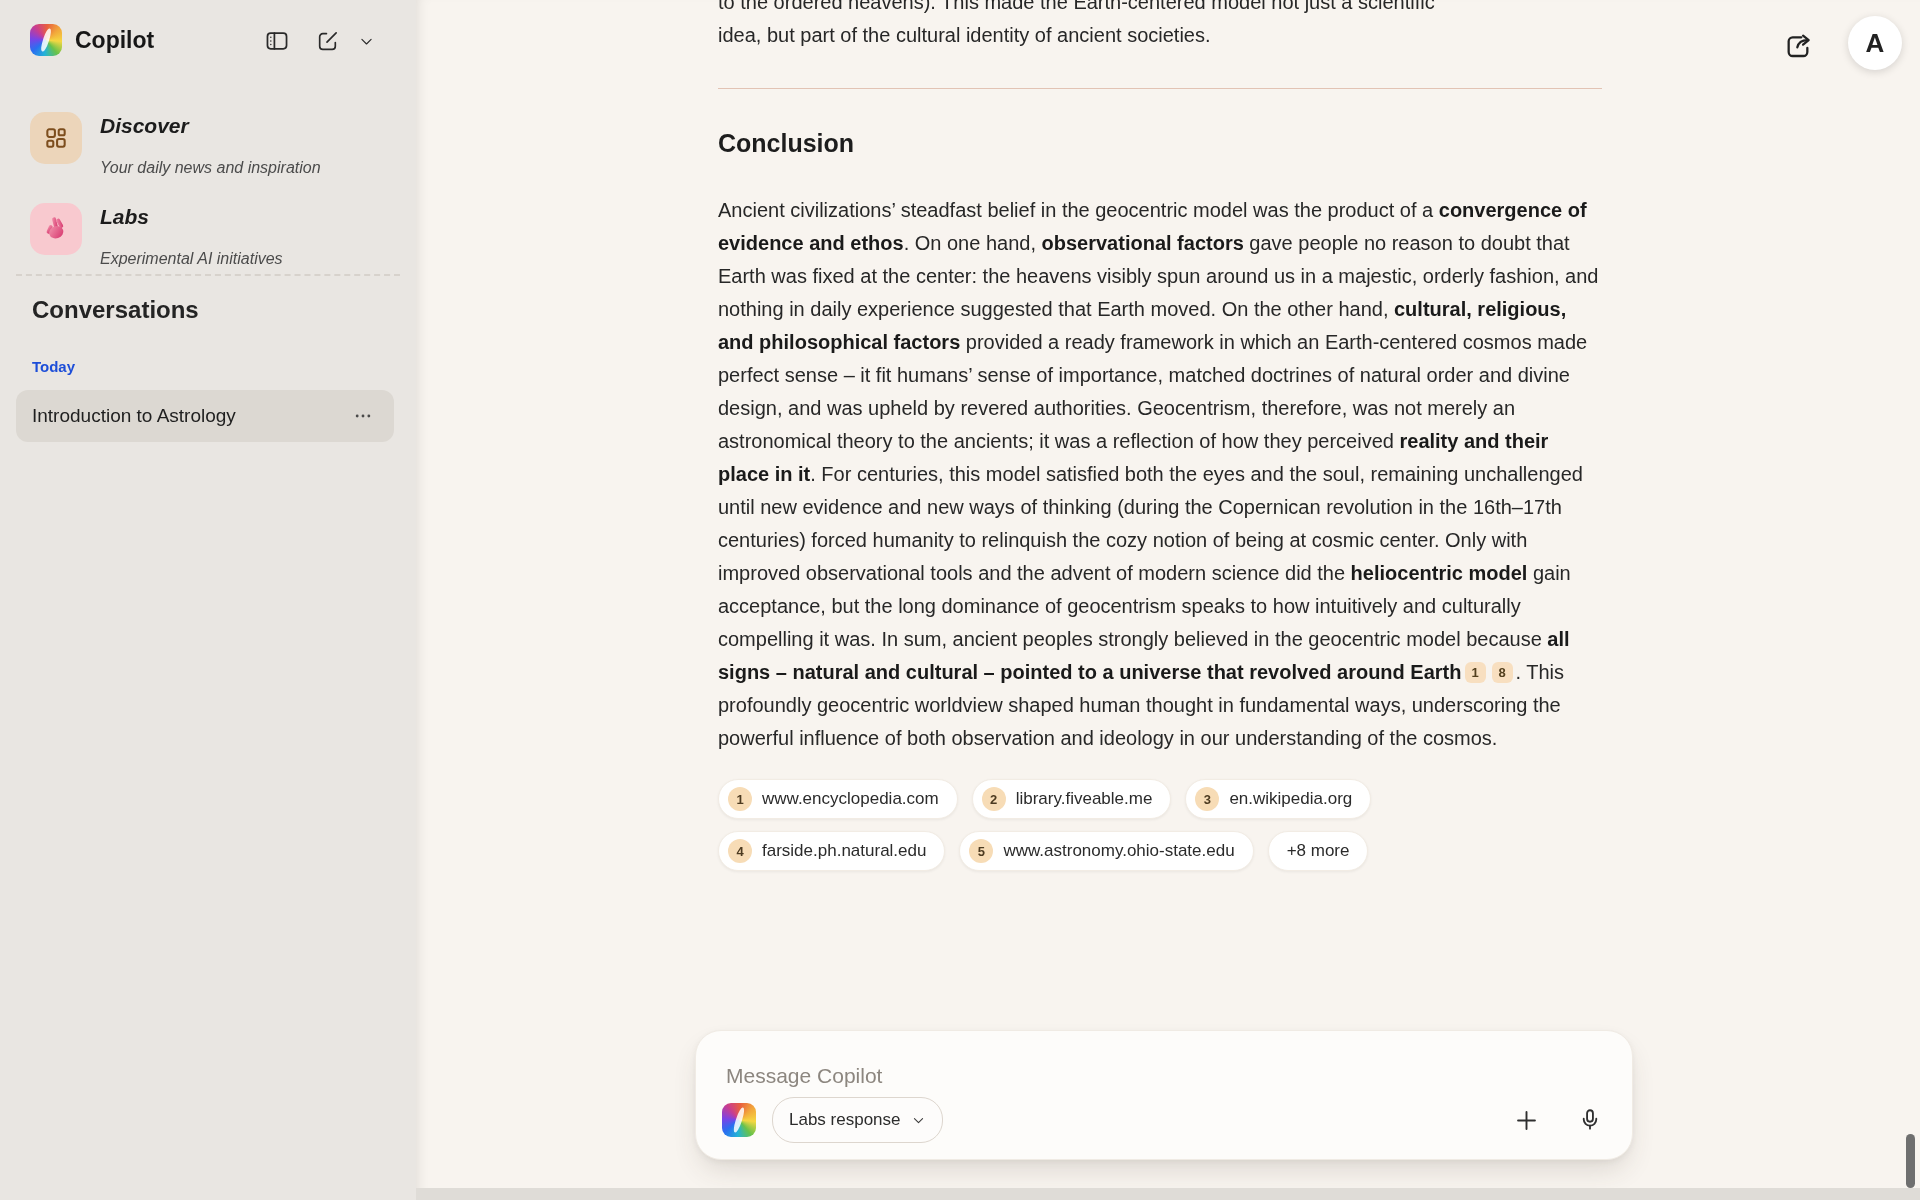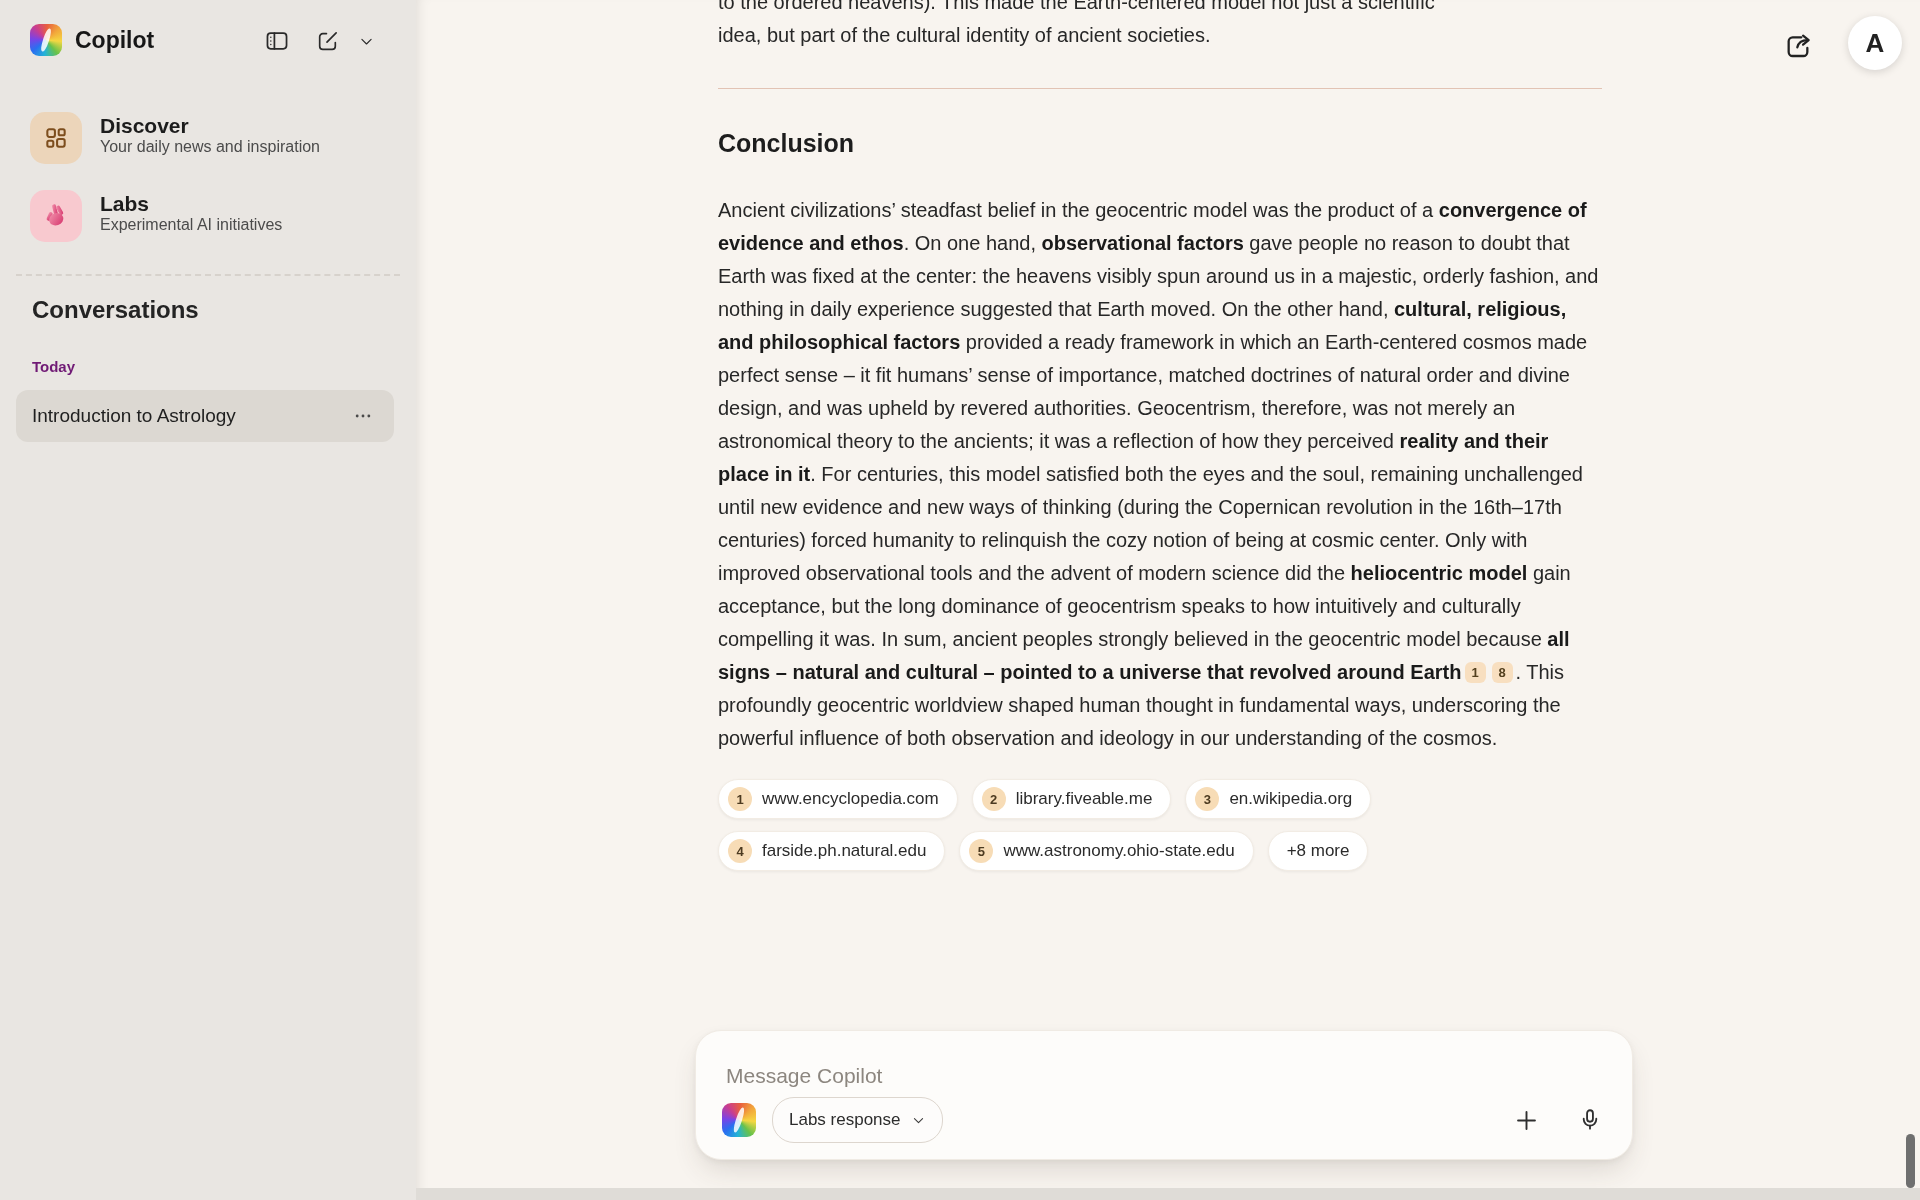--- a/index.html
+++ b/index.html
@@ -20,31 +20,31 @@
     overflow:hidden; }
   .copilot-logo::after { content:""; position:absolute; left:41%; top:12%; width:18%; height:76%;
     background:rgba(255,255,255,.85); border-radius:45%; transform:rotate(18deg); }
   .app-name { position:absolute; left:45px; top:5px; font-size:23px; font-weight:700; color:#171717; }
   .icon-btn { position:absolute; top:0; width:38px; height:38px; display:flex; align-items:center; justify-content:center; border-radius:8px; }
   .icon-btn svg { stroke:#2a2a2a; fill:none; stroke-width:1.6; stroke-linecap:round; stroke-linejoin:round; }
   .btn-toggle { left:228px; }
   .btn-compose { left:278px; }
   .btn-chev { left:322px; width:28px; }
 
-  .nav { position:absolute; top:112px; left:30px; right:24px; }
+  .nav { position:absolute; top:112px; left:30px; right:24px;font-style:italic; }
   .nav-row { display:flex; gap:18px; align-items:flex-start; margin-bottom:26px; }
   .tile { width:52px; height:52px; border-radius:15px; display:flex; align-items:center; justify-content:center; flex:0 0 52px; }
   .tile-discover { background:#ecd5ba; }
   .tile-labs { background:#f8c9cf; }
   .nav-title { font-size:21px; font-weight:700; color:#1c1c1c; margin-top:2px; }
-  .nav-sub { font-size:16px; color:#4b4b4b; margin-top:0;text-align:center; }
+  .nav-sub { font-size:16px; color:#4b4b4b; margin-top:21px;text-align:center; }
 
   .side-divider { position:absolute; left:16px; right:16px; top:274px; border-top:2px dashed rgba(150,140,128,0.22); }
   .conv-heading { position:absolute; left:32px; top:296px; font-size:24px; font-weight:700; color:#242424; }
-  .group-label { position:absolute; left:32px; top:358px; font-size:15px; font-weight:700; color:#701a75; }
+  .group-label { position:absolute; left:32px; top:358px; font-size:15px; font-weight:700; color:#1d4ed8; }
   .conv-item { position:absolute; left:16px; top:390px; width:378px; height:52px; background:#dcd8d2;
     border-radius:12px; display:flex; align-items:center; padding:9px 16px; cursor:pointer; }
   .conv-title { flex:1; font-size:19px; color:#1f1f1f; }
   .conv-menu { width:30px; height:30px; display:flex; align-items:center; justify-content:center; border-radius:6px; }
 
   
   .main { position:absolute; left:416px; top:0; width:1504px; height:1200px; background:#f8f4ef;
     box-shadow: inset 10px 0 14px -10px rgba(0,0,0,0.12); }
   .bottom-edge { position:absolute; left:0; right:0; bottom:0; height:12px; background:#dfdcd7; }
 

